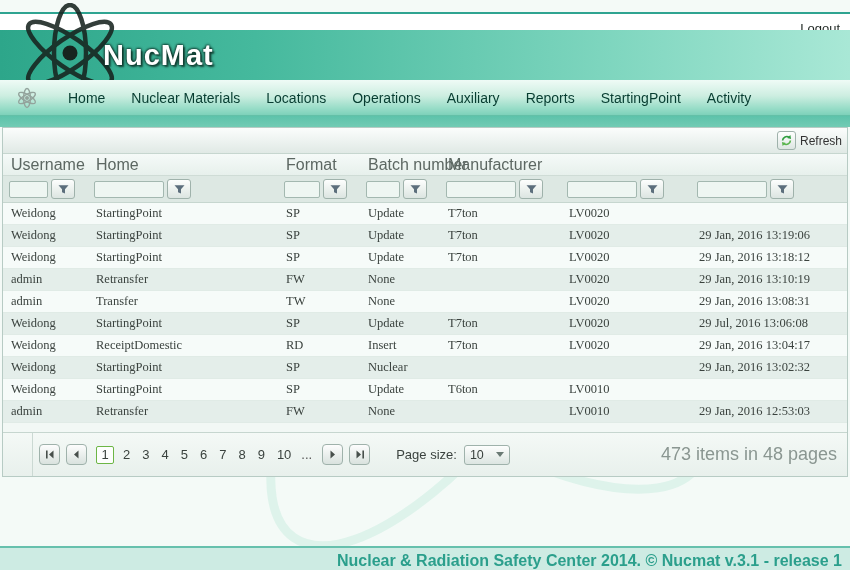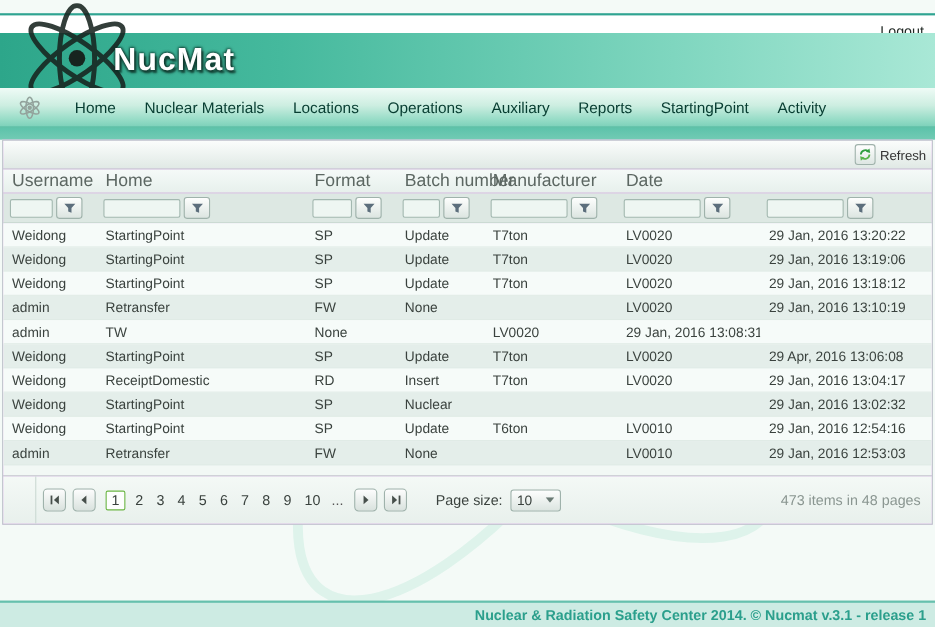--- a/index.html
+++ b/index.html
@@ -54,21 +54,21 @@
   .hcell { padding-left: 8px; cursor: pointer; white-space: nowrap; }
 
   .filter-row { height: 27px; flex: 0 0 27px; background: #dde8e3; border-bottom: 1px solid #c6d6cf; align-items: center; }
   .filter-cell { display: flex; align-items: center; gap: 3px; padding-left: 6px; }
   .filter-input { height: 17px; width: min(calc(100% - 40px), 70px); border: 1px solid #a3b8b0;
                   background: #eef6f2; border-radius: 2px; outline: none; font-size: 11px; padding: 0 3px; }
   .filter-btn { width: 24px; height: 20px; border: 1px solid #9fb2ab; border-radius: 3px;
                 background: linear-gradient(#fdfefd, #dce5e1); display: flex; align-items: center;
                 justify-content: center; cursor: pointer; }
 
-  .rows-area { flex: 1 1 auto; overflow: hidden; background: #f2f8f5; }
+  .rows-area { flex: 1 1 auto; overflow: hidden; background: #f2f8f5; font-family: Liberation Serif, serif; }
   .row { height: 22px; align-items: center; font-size: 12.5px; color: #3a423e; border-bottom: 1px solid #e0ebe6; cursor: pointer; }
   .row.odd { background: #f6fbf9; }
   .row.even { background: #e4eeea; }
   .cell { padding-left: 8px; white-space: nowrap; overflow: hidden; }
 
   
   .pager { height: 44px; flex: 0 0 44px; background: linear-gradient(#f4f9f6, #e8f0ec);
            border-top: 1px solid #c6d6cf; display: flex; align-items: center; font-size: 13px; color: #3a423e; }
   .pager-stub { width: 30px; align-self: stretch; border-right: 1px solid #cbd9d3; }
   .pbtn { width: 21px; height: 21px; border: 1px solid #9fb2ab; border-radius: 4px;
@@ -76,26 +76,26 @@
           justify-content: center; margin-left: 6px; cursor: pointer; }
   .pages { display: flex; align-items: center; margin-left: 6px; }
   .page-num { padding: 0 6px; cursor: pointer; }
   .page-current { min-width: 18px; height: 18px; margin: 0 3px; border: 1px solid #6cb645; border-radius: 2px;
                   background: #fdfefd; display: flex; align-items: center; justify-content: center; cursor: pointer; }
   .dots { padding: 0 4px; color: #555; }
   .page-size-label { margin-left: 26px; }
   .page-size-box { margin-left: 7px; width: 46px; height: 20px; border: 1px solid #9fb2ab; border-radius: 3px;
                    background: linear-gradient(#fdfefd, #dce5e1); display: flex; align-items: center;
                    justify-content: space-between; padding: 0 5px; cursor: pointer; font-size: 12.5px; }
-  .pager-summary { margin-left: auto; margin-right: 10px; color: #8a9691; font-size: 13px; }
+  .pager-summary { margin-left: auto; margin-right: 10px; color: #8a9691; font-size: 18px; }
 
   
   .footer { position: absolute; z-index: 2; top: 546px; left: 0; right: 0; height: 24px;
             background: #cdebe3; border-top: 2px solid #66c0ad; }
-  .footer-text { position: absolute; right: 8px; top: 4px; font-size: 13px; font-weight: bold; color: #2b9f8c; }
+  .footer-text { position: absolute; right: 8px; top: 4px; font-size: 16px; font-weight: bold; color: #2b9f8c; }
 </style>
 </head>
 <body>
 
 <div class="page">
 
   <svg class="deco" style="left:150px; top:50px;" width="620" height="510" viewBox="0 0 620 510">
     <g fill="none" stroke="#cdeee2" stroke-width="9" opacity="0.55">
       <ellipse cx="310" cy="250" rx="290" ry="110" transform="rotate(-55 310 250)"></ellipse>
       <ellipse cx="310" cy="250" rx="290" ry="110" transform="rotate(35 310 250)"></ellipse>
@@ -156,21 +156,20 @@
         <span>Refresh</span>
       </span>
     </div>
 
     <div class="grid header-row">
       <div class="hcell">Username</div>
       <div class="hcell">Home</div>
       <div class="hcell">Format</div>
       <div class="hcell">Batch number</div>
       <div class="hcell">Manufacturer</div>
-      <div class="hcell">Date</div>
     </div>
 
     <div class="grid filter-row">
         <div class="filter-cell">
           <input class="filter-input" style="">
           <span class="filter-btn">
             <svg width="11" height="11" viewBox="0 0 11 11">
               <path d="M0.5 1.2 h10 L7 5.2 v4.3 L4 8.2 V5.2 Z" fill="#5c6e7c"></path>
             </svg>
           </span>
@@ -226,21 +225,20 @@
       </div>
 
     <div class="rows-area">
         <div class="grid row odd">
           <div class="cell">Weidong</div>
           <div class="cell">StartingPoint</div>
           <div class="cell">SP</div>
           <div class="cell">Update</div>
           <div class="cell">T7ton</div>
           <div class="cell">LV0020</div>
-          <div class="cell">29 Jan, 2016 13:20:22</div>
         </div>
         <div class="grid row even">
           <div class="cell">Weidong</div>
           <div class="cell">StartingPoint</div>
           <div class="cell">SP</div>
           <div class="cell">Update</div>
           <div class="cell">T7ton</div>
           <div class="cell">LV0020</div>
           <div class="cell">29 Jan, 2016 13:19:06</div>
         </div>
@@ -257,34 +255,35 @@
           <div class="cell">admin</div>
           <div class="cell">Retransfer</div>
           <div class="cell">FW</div>
           <div class="cell">None</div>
           <div class="cell"></div>
           <div class="cell">LV0020</div>
           <div class="cell">29 Jan, 2016 13:10:19</div>
         </div>
         <div class="grid row odd">
           <div class="cell">admin</div>
+          <div class="cell">Transfer</div>
           <div class="cell">TW</div>
           <div class="cell">None</div>
           <div class="cell"></div>
           <div class="cell">LV0020</div>
           <div class="cell">29 Jan, 2016 13:08:31</div>
         </div>
         <div class="grid row even">
           <div class="cell">Weidong</div>
           <div class="cell">StartingPoint</div>
           <div class="cell">SP</div>
           <div class="cell">Update</div>
           <div class="cell">T7ton</div>
           <div class="cell">LV0020</div>
-          <div class="cell">29 Apr, 2016 13:06:08</div>
+          <div class="cell">29 Jul, 2016 13:06:08</div>
         </div>
         <div class="grid row odd">
           <div class="cell">Weidong</div>
           <div class="cell">ReceiptDomestic</div>
           <div class="cell">RD</div>
           <div class="cell">Insert</div>
           <div class="cell">T7ton</div>
           <div class="cell">LV0020</div>
           <div class="cell">29 Jan, 2016 13:04:17</div>
         </div>
@@ -297,21 +296,20 @@
           <div class="cell"></div>
           <div class="cell">29 Jan, 2016 13:02:32</div>
         </div>
         <div class="grid row odd">
           <div class="cell">Weidong</div>
           <div class="cell">StartingPoint</div>
           <div class="cell">SP</div>
           <div class="cell">Update</div>
           <div class="cell">T6ton</div>
           <div class="cell">LV0010</div>
-          <div class="cell">29 Jan, 2016 12:54:16</div>
         </div>
         <div class="grid row even">
           <div class="cell">admin</div>
           <div class="cell">Retransfer</div>
           <div class="cell">FW</div>
           <div class="cell">None</div>
           <div class="cell"></div>
           <div class="cell">LV0010</div>
           <div class="cell">29 Jan, 2016 12:53:03</div>
         </div>

